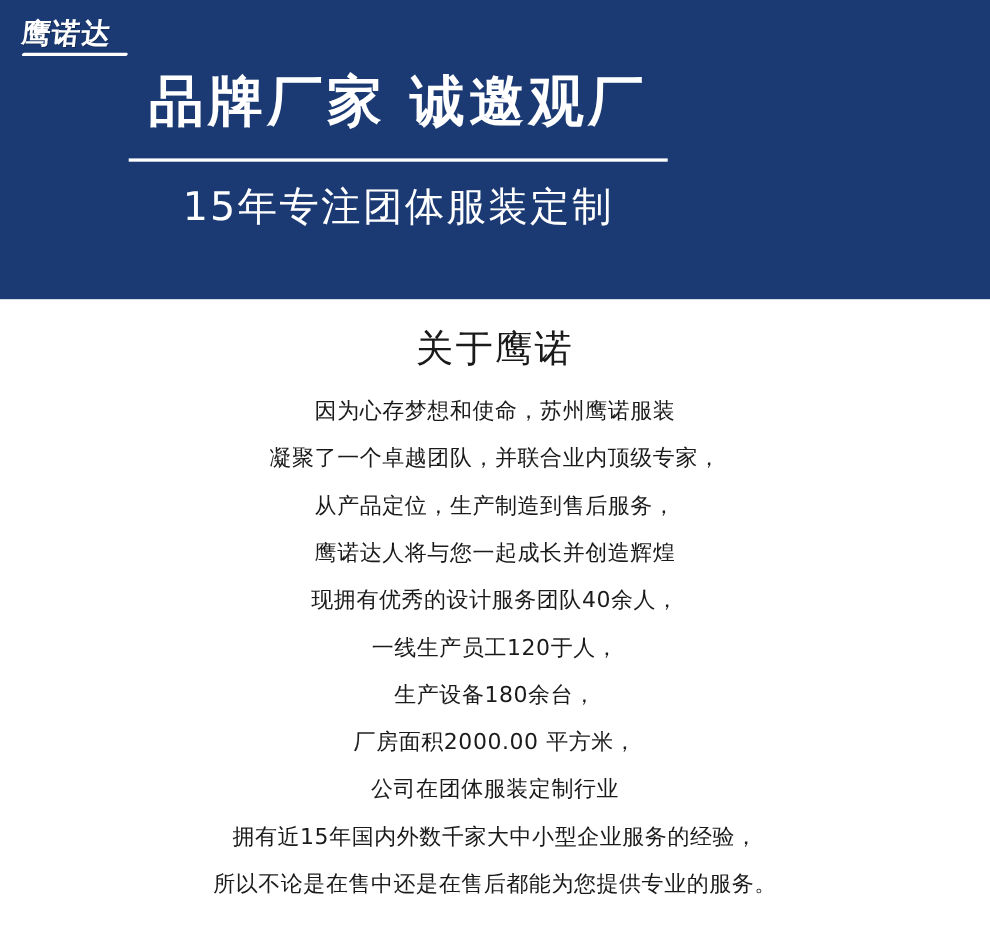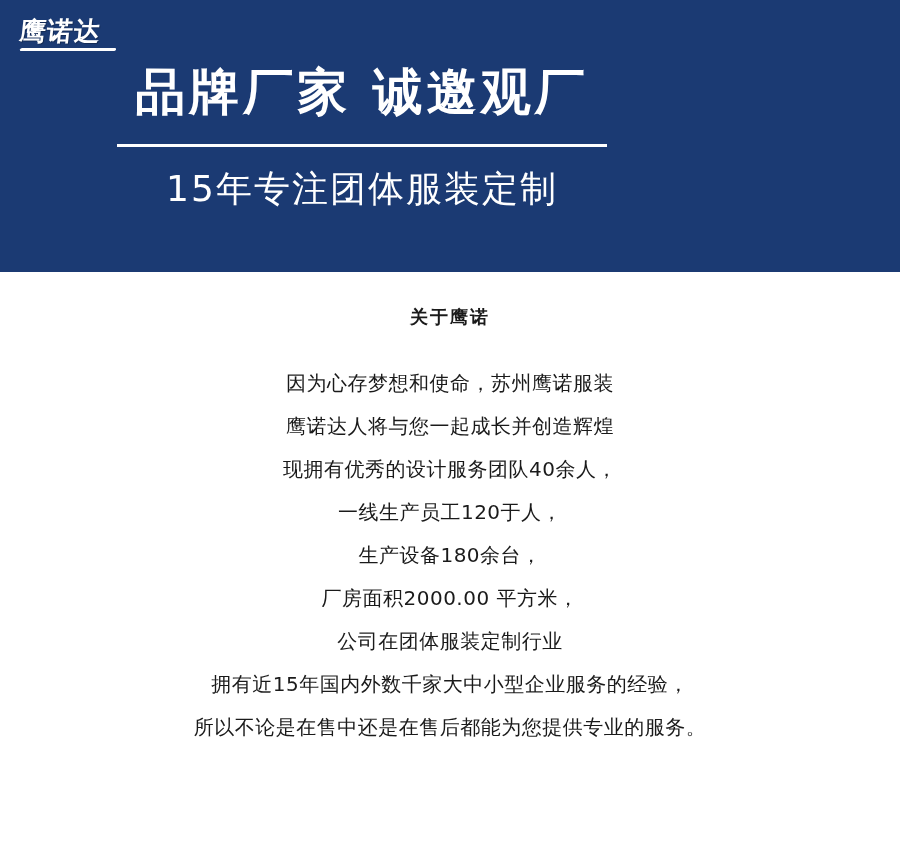--- a/index.html
+++ b/index.html
@@ -95,26 +95,26 @@
   }
 
   
   .about {
     width: 900px;
     padding-top: 26px;
     text-align: center;
     box-sizing: border-box;
   }
   .about-heading {
-    font-size: 18px;
-    font-weight: bold;
+    font-size: 34px;
+    font-weight: normal;
     color: #1a1a1a;
     letter-spacing: 2px;
     line-height: 38px;
-    margin-bottom: 26px;
+    margin-bottom: 16px;
   }
   .about-lines {
     display: block;
   }
   .about-line {
     font-size: 20px;
     color: #1a1a1a;
     line-height: 43px;
     letter-spacing: 0.5px;
     white-space: nowrap;
@@ -137,20 +137,22 @@
       <div class="banner-rule"></div>
       <div class="banner-subtitle">15年专注团体服装定制</div>
     </div>
 
   </div>
 
   <div class="about">
     <div class="about-heading">关于鹰诺</div>
     <div class="about-lines">
       <div class="about-line">因为心存梦想和使命，苏州鹰诺服装</div>
+      <div class="about-line">凝聚了一个卓越团队，并联合业内顶级专家，</div>
+      <div class="about-line">从产品定位，生产制造到售后服务，</div>
       <div class="about-line">鹰诺达人将与您一起成长并创造辉煌</div>
       <div class="about-line">现拥有优秀的设计服务团队40余人，</div>
       <div class="about-line">一线生产员工120于人，</div>
       <div class="about-line">生产设备180余台，</div>
       <div class="about-line">厂房面积2000.00 平方米，</div>
       <div class="about-line">公司在团体服装定制行业</div>
       <div class="about-line">拥有近15年国内外数千家大中小型企业服务的经验，</div>
       <div class="about-line">所以不论是在售中还是在售后都能为您提供专业的服务。</div>
     </div>
   </div>

